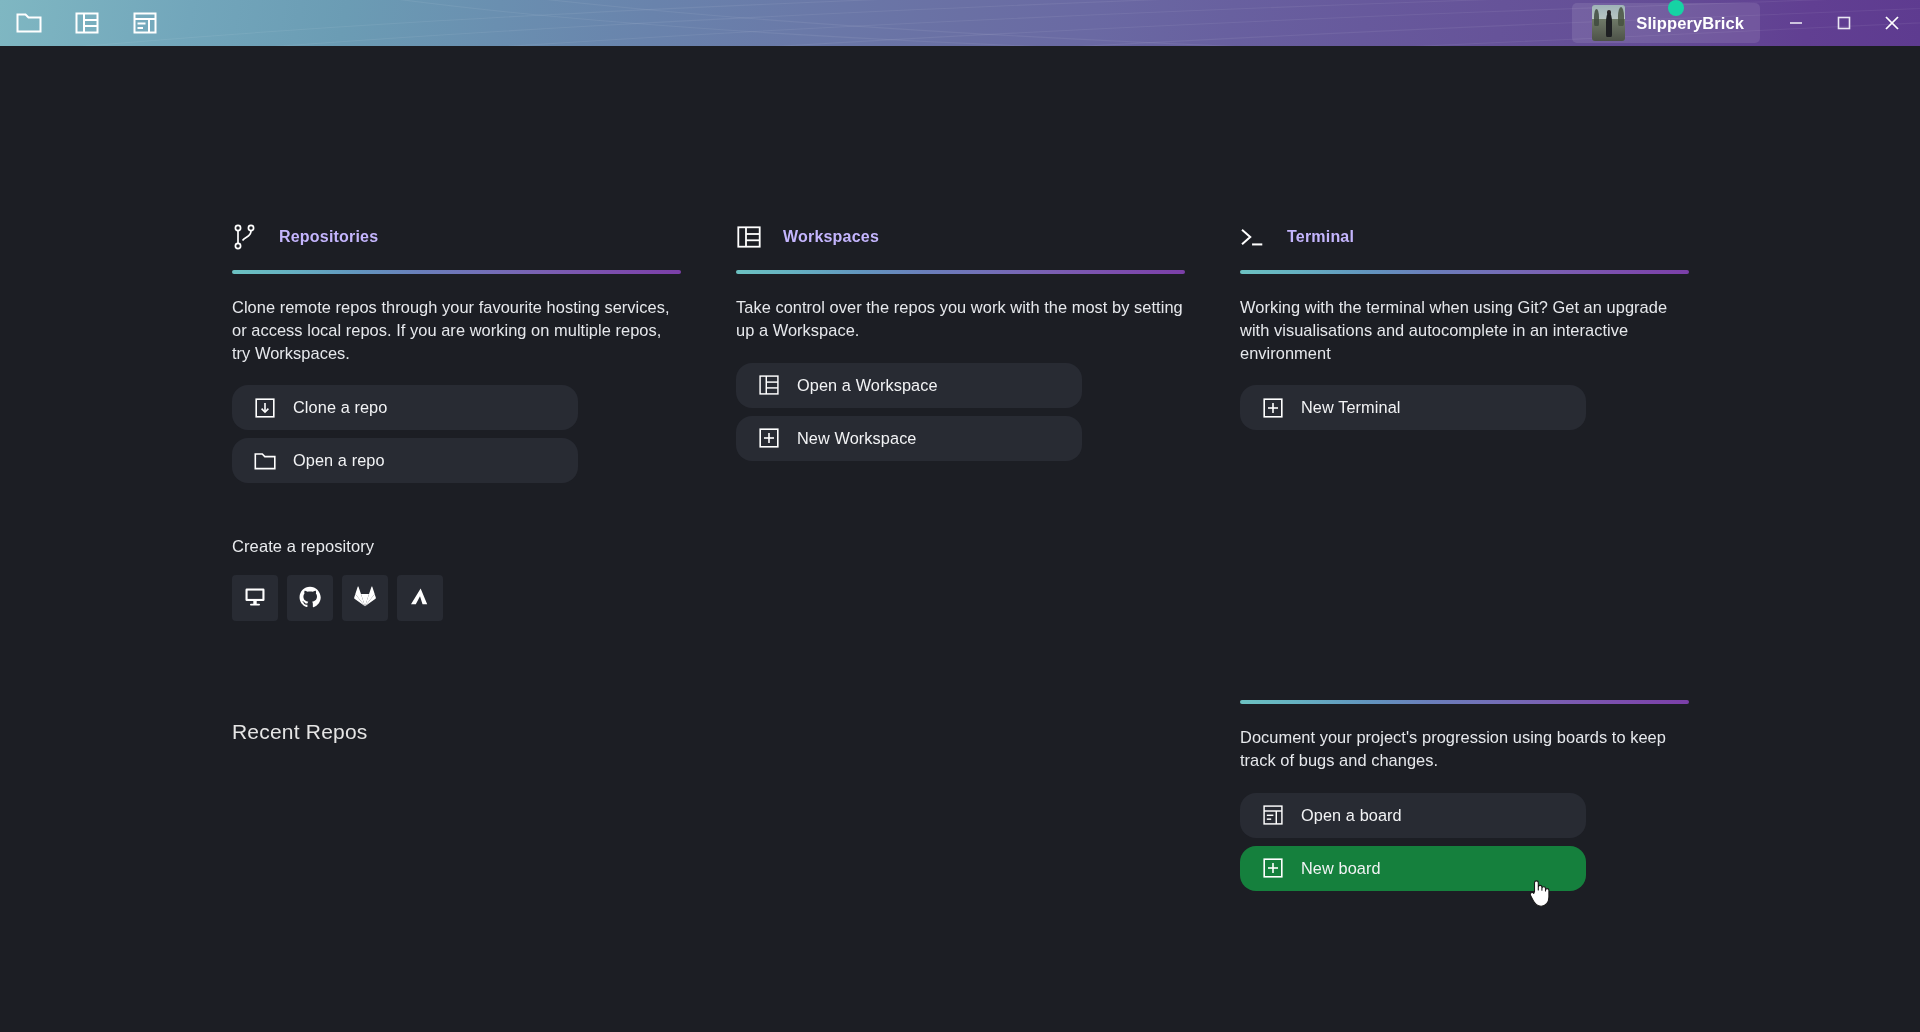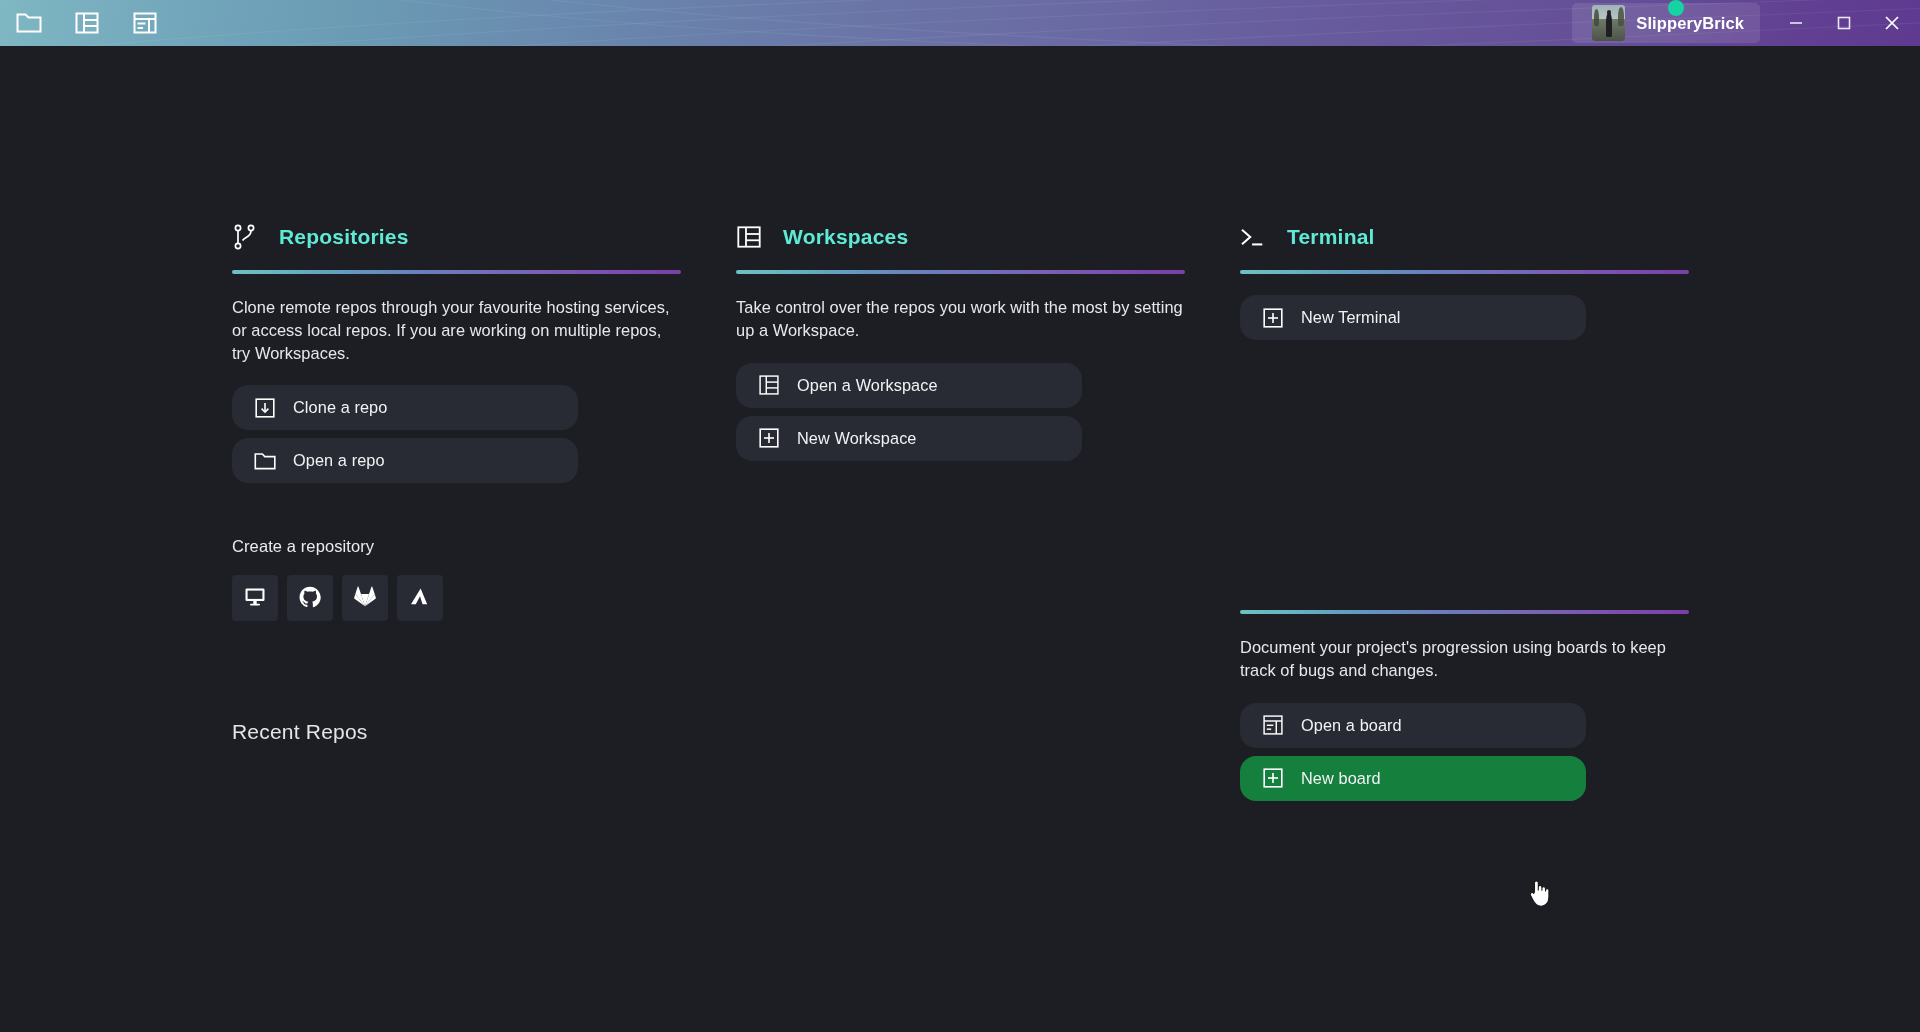--- a/index.html
+++ b/index.html
@@ -157,22 +157,22 @@
   }
   .sec-icon {
     width: 26px;
     height: 26px;
     display: flex;
     align-items: center;
     justify-content: center;
     flex: none;
   }
   .sec-title {
-    color: #5eead4;
-    font-size: 21px;
+    color: #c4b5fd;
+    font-size: 16px;
     font-weight: 700;
     letter-spacing: .2px;
   }
   .sec-rule {
     margin-top: 16px;
     height: 4px;
     border-radius: 2px;
     background: linear-gradient(90deg,
       #6cc2c2 0%,
       #66b3c2 12%,
@@ -483,20 +483,21 @@
         <div class="sec-head">
           <span class="sec-icon">
             <svg width="28" height="24" viewBox="0 0 28 24">
               <polyline points="3,5 11,12 3,19" fill="none" stroke="#ffffff" stroke-width="2.2" stroke-linecap="square"></polyline>
               <line x1="13" y1="20" x2="24" y2="20" stroke="#ffffff" stroke-width="2.2"></line>
             </svg>
           </span>
           <span class="sec-title">Terminal</span>
         </div>
         <div class="sec-rule"></div>
+        <p class="sec-desc">Working with the terminal when using Git? Get an upgrade with visualisations and autocomplete in an interactive environment</p>
 
         <div class="btn-list">
           <button class="big-btn">
             <span class="bicon">
               <svg width="20" height="20" viewBox="0 0 20 20">
                 <rect x="1.2" y="1.2" width="17.6" height="17.6" fill="none" stroke="#ffffff" stroke-width="1.6"></rect>
                 <line x1="10" y1="5" x2="10" y2="15" stroke="#ffffff" stroke-width="1.6"></line>
                 <line x1="5" y1="10" x2="15" y2="10" stroke="#ffffff" stroke-width="1.6"></line>
               </svg>
             </span>

